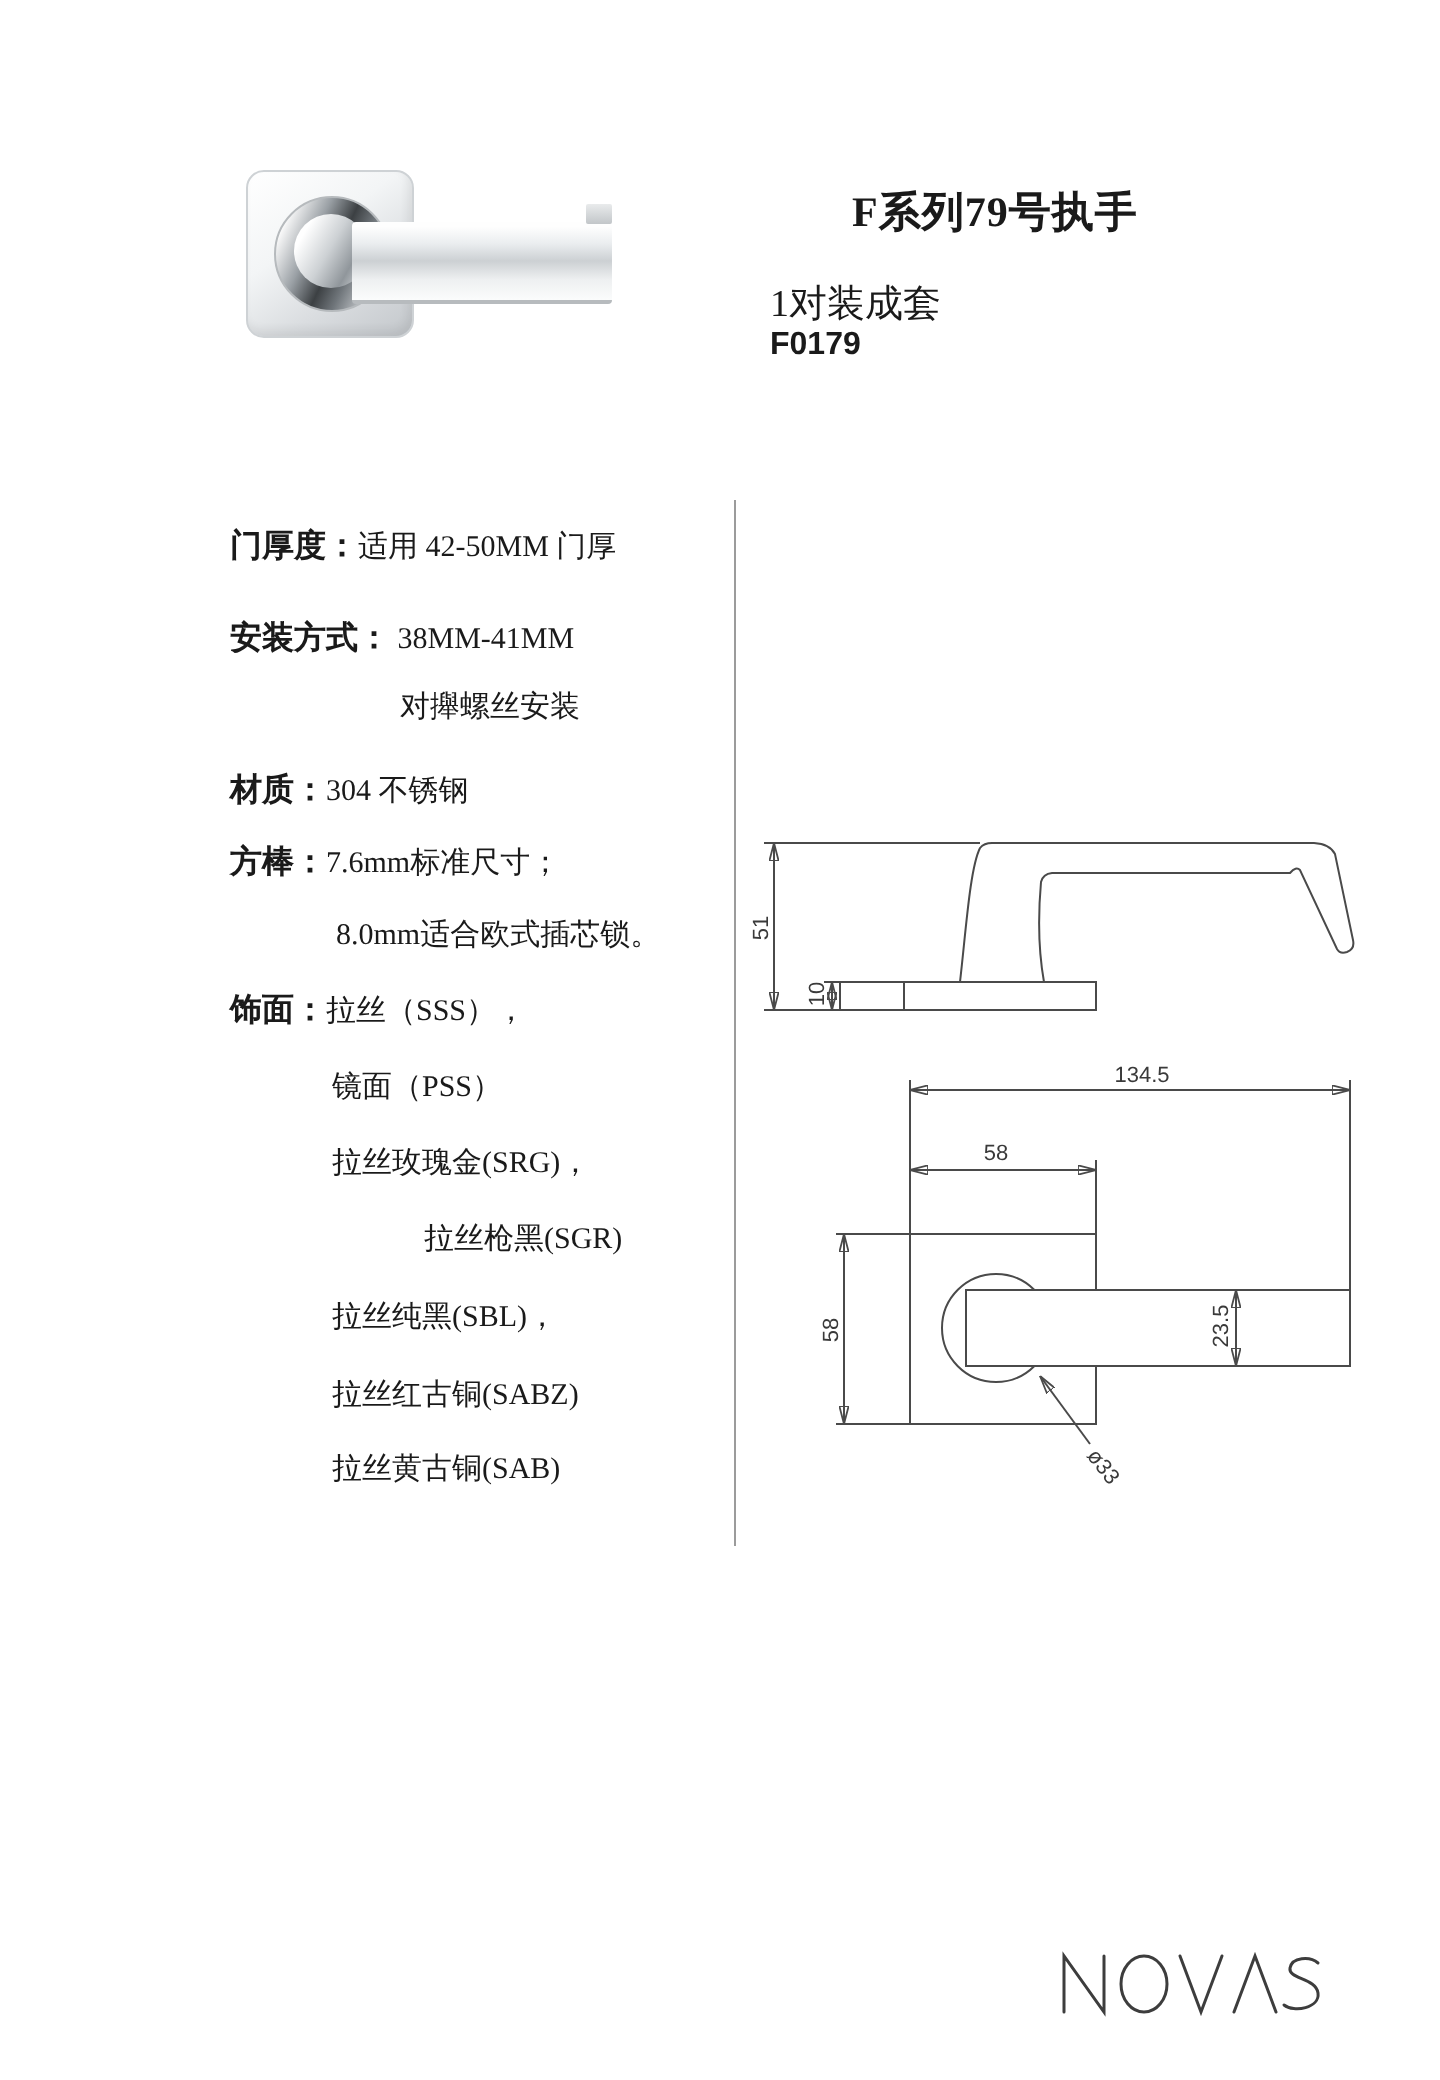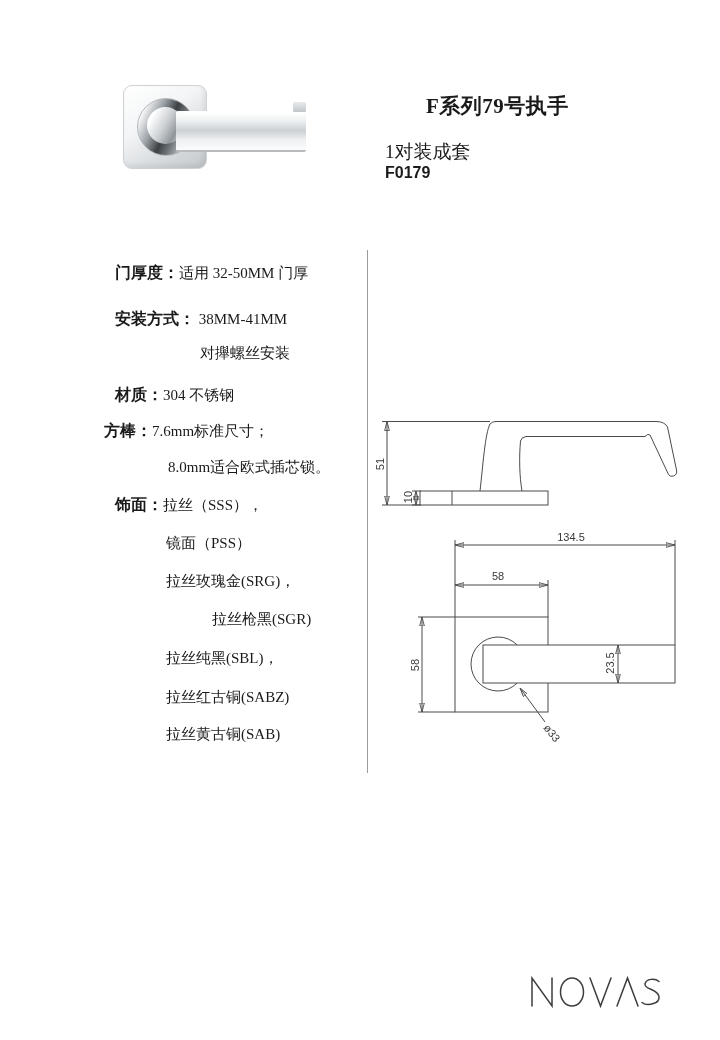--- a/index.html
+++ b/index.html
@@ -74,32 +74,32 @@
   <div class="lever-tip"></div>
 </div>
 
 <div class="abs title">F系列79号执手</div>
 <div class="abs pack">1对装成套</div>
 <div class="abs model">F0179</div>
 
 <div class="vdivider"></div>
 
 <div class="spec-row" style="left:115px;top:263px;">
-  <span class="lbl">门厚度：</span><span class="u"></span><span>适用 32-50MM 门厚</span>
+  <span class="lbl">门厚度：</span><span class="u"></span><span>适用 42-50MM 门厚</span>
 </div>
 <div class="spec-row" style="left:115px;top:309px;">
   <span class="lbl">安装方式：</span>&nbsp;<span class="u"></span><span>38MM-41MM</span>
 </div>
 <div class="spec-row" style="left:200px;top:344px;">
   <span class="lbl"></span><span class="u"></span><span>对攑螺丝安装</span>
 </div>
 <div class="spec-row" style="left:115px;top:385px;">
   <span class="lbl">材质：</span><span class="u"></span><span>304 不锈钢</span>
 </div>
-<div class="spec-row" style="left:104px;top:421px;">
+<div class="spec-row" style="left:115px;top:421px;">
   <span class="lbl">方棒：</span><span class="u"></span><span>7.6mm标准尺寸；</span>
 </div>
 <div class="spec-row" style="left:168px;top:458px;">
   <span class="lbl"></span><span class="u"></span><span>8.0mm适合欧式插芯锁。</span>
 </div>
 <div class="spec-row" style="left:115px;top:495px;">
   <span class="lbl">饰面：</span><span class="u">拉丝</span><span>（SSS），</span>
 </div>
 <div class="spec-row" style="left:166px;top:534px;">
   <span class="lbl"></span><span class="u"></span><span>镜面（PSS）</span>

